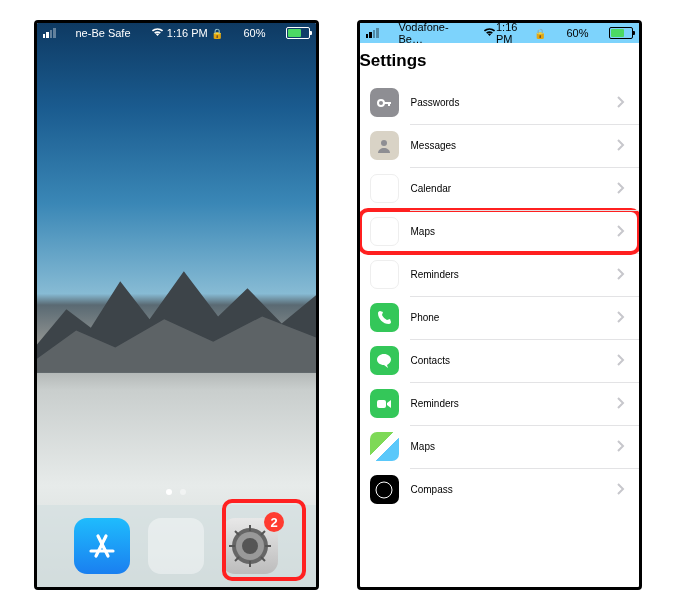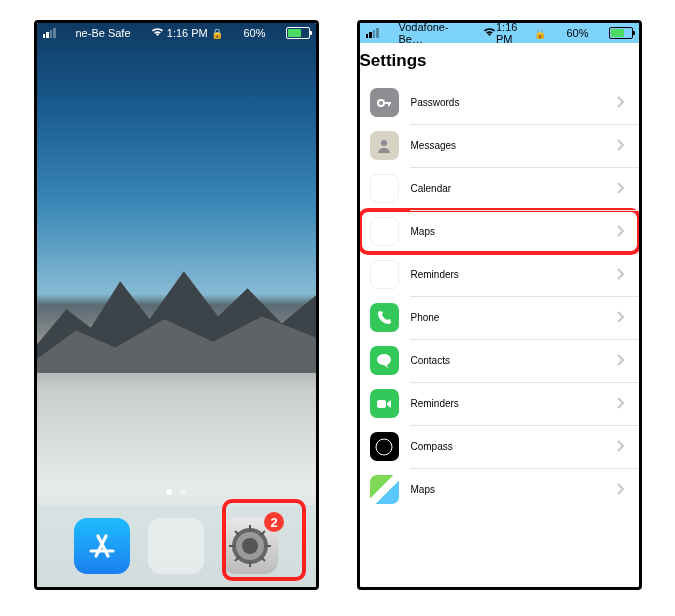--- a/index.html
+++ b/index.html
@@ -283,33 +283,33 @@
             <rect x="2" y="5" width="9" height="8" rx="2" fill="#fff"></rect>
             <path d="M12 8l4-3v8l-4-3Z" fill="#fff"></path>
           </svg>
         </div>
         <div class="label">Reminders</div>
         <div class="chev"><svg width="8" height="12" viewBox="0 0 8 12">
             <path d="M1 1l5 5-5 5" fill="none" stroke="#c7c7cc" stroke-width="2"></path>
           </svg></div>
       </div>
       <div class="row">
+        <div class="icon" style="background:linear-gradient(135deg,#7ed957 0 40%,#fff 40% 60%,#5ac8fa 60%)"></div>
+        <div class="label">Maps</div>
+        <div class="chev"><svg width="8" height="12" viewBox="0 0 8 12">
+            <path d="M1 1l5 5-5 5" fill="none" stroke="#c7c7cc" stroke-width="2"></path>
+          </svg></div>
+      </div>
+      <div class="row">
         <div class="icon" style="background:#000">
           <svg width="20" height="20" viewBox="0 0 20 20">
             <circle cx="10" cy="10" r="8" fill="none" stroke="#fff" stroke-width="1"></circle>
             <path d="M10 10 6 14 10 10 14 6Z" fill="#ff3b30"></path>
             <path d="M10 10 14 14 10 10 6 6Z" fill="#fff"></path>
           </svg>
         </div>
         <div class="label">Compass</div>
         <div class="chev"><svg width="8" height="12" viewBox="0 0 8 12">
             <path d="M1 1l5 5-5 5" fill="none" stroke="#c7c7cc" stroke-width="2"></path>
           </svg></div>
       </div>
-      <div class="row">
-        <div class="icon" style="background:linear-gradient(135deg,#7ed957 0 40%,#fff 40% 60%,#5ac8fa 60%)"></div>
-        <div class="label">Maps</div>
-        <div class="chev"><svg width="8" height="12" viewBox="0 0 8 12">
-            <path d="M1 1l5 5-5 5" fill="none" stroke="#c7c7cc" stroke-width="2"></path>
-          </svg></div>
-      </div>
     </div>
 </div>
 
 </body></html>

